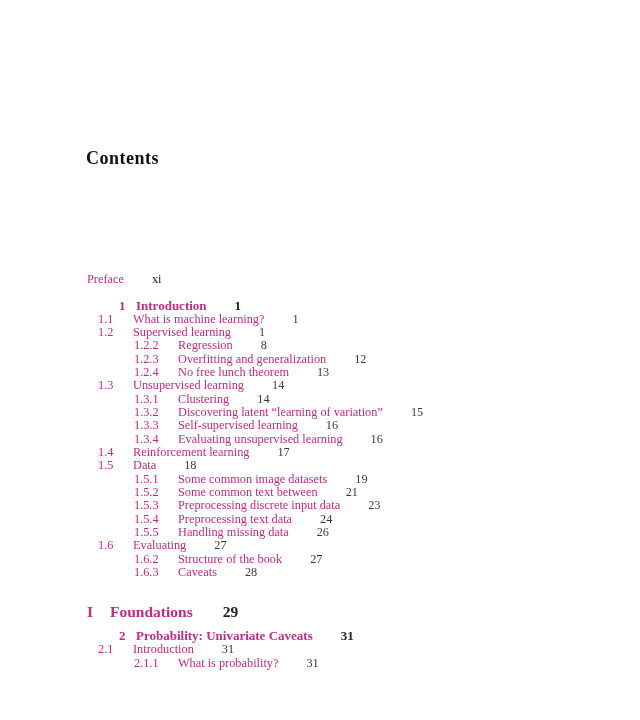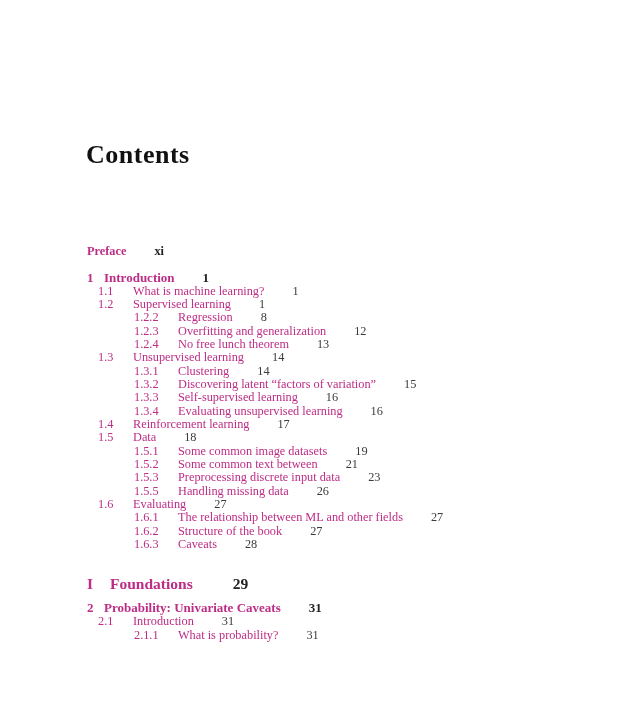--- a/index.html
+++ b/index.html
@@ -11,52 +11,53 @@
   * { margin:0; padding:0; box-sizing:border-box; }
   html,body { width:640px; height:720px; }
   body {
     background:#ffffff;
     font-family:"Liberation Serif","DejaVu Serif",serif;
     overflow:hidden;
     position:relative;
   }
   .doc-page { position:absolute; inset:0; background:#fff; }
   .doc-heading {
-    position:absolute; left:86px; top:140px;
-    font-size:26px; font-weight:bold; color:var(--heading);
+    position:absolute; left:86px; top:148px;
+    font-size:18px; font-weight:bold; color:var(--heading);
     letter-spacing:0.5px;
   }
   .toc {
     position:absolute; left:87px; top:245px; width:520px;
   }
   .entry {
     white-space:nowrap;
     font-size:12.3px; height:13.33px; line-height:13.33px;
     color:var(--link);
   }
   .entry .num { display:inline-block; color:var(--link); }
   .entry .title { color:var(--link); }
   .entry .pagenum { margin-left:28px; color:var(--pagenum); }
 
-  .entry.preface { font-weight:bold; }
+  .entry.preface { font-weight:normal;margin-top:28px; }
   .entry.preface .pagenum { color:var(--pagenum-strong); }
 
   .entry.chapter {
     font-weight:bold; font-size:13px; height:15px; line-height:15px;
     margin-top:11.5px;
+    margin-left:32px;
   }
   .entry.chapter .num { width:17px; }
   .entry.chapter .pagenum { color:var(--pagenum-strong); }
 
   .entry.part {
     font-weight:bold; font-size:15.5px; height:18px; line-height:18px;
     margin-top:24px;
   }
   .entry.part .num { width:23px; }
-  .entry.part .pagenum { color:var(--pagenum-strong); margin-left:40px; }
+  .entry.part .pagenum { color:var(--pagenum-strong); margin-left:30px; }
   .entry.part + .entry.chapter { margin-top:7px; }
 
   .entry.section { padding-left:11px; }
   .entry.section .num { width:35px; }
 
   .entry.subsection { padding-left:47px; }
   .entry.subsection .num { width:44px; }
 </style>
 </head>
 <body>
@@ -66,31 +67,31 @@
   <div class="toc" id="toc">
       <div class="entry preface"><span class="title">Preface</span><span class="pagenum">xi</span></div>
       <div class="entry chapter"><span class="num">1</span><span class="title">Introduction</span><span class="pagenum">1</span></div>
       <div class="entry section"><span class="num">1.1</span><span class="title">What is machine learning?</span><span class="pagenum">1</span></div>
       <div class="entry section"><span class="num">1.2</span><span class="title">Supervised learning</span><span class="pagenum">1</span></div>
       <div class="entry subsection"><span class="num">1.2.2</span><span class="title">Regression</span><span class="pagenum">8</span></div>
       <div class="entry subsection"><span class="num">1.2.3</span><span class="title">Overfitting and generalization</span><span class="pagenum">12</span></div>
       <div class="entry subsection"><span class="num">1.2.4</span><span class="title">No free lunch theorem</span><span class="pagenum">13</span></div>
       <div class="entry section"><span class="num">1.3</span><span class="title">Unsupervised learning</span><span class="pagenum">14</span></div>
       <div class="entry subsection"><span class="num">1.3.1</span><span class="title">Clustering</span><span class="pagenum">14</span></div>
-      <div class="entry subsection"><span class="num">1.3.2</span><span class="title">Discovering latent “factors of variation”</span><span class="pagenum">15</span></div>
+      <div class="entry subsection"><span class="num">1.3.2</span><span class="title">Discovering latent “learning of variation”</span><span class="pagenum">15</span></div>
       <div class="entry subsection"><span class="num">1.3.3</span><span class="title">Self-supervised learning</span><span class="pagenum">16</span></div>
       <div class="entry subsection"><span class="num">1.3.4</span><span class="title">Evaluating unsupervised learning</span><span class="pagenum">16</span></div>
       <div class="entry section"><span class="num">1.4</span><span class="title">Reinforcement learning</span><span class="pagenum">17</span></div>
       <div class="entry section"><span class="num">1.5</span><span class="title">Data</span><span class="pagenum">18</span></div>
       <div class="entry subsection"><span class="num">1.5.1</span><span class="title">Some common image datasets</span><span class="pagenum">19</span></div>
       <div class="entry subsection"><span class="num">1.5.2</span><span class="title">Some common text between</span><span class="pagenum">21</span></div>
       <div class="entry subsection"><span class="num">1.5.3</span><span class="title">Preprocessing discrete input data</span><span class="pagenum">23</span></div>
+      <div class="entry subsection"><span class="num">1.5.4</span><span class="title">Preprocessing text data</span><span class="pagenum">24</span></div>
       <div class="entry subsection"><span class="num">1.5.5</span><span class="title">Handling missing data</span><span class="pagenum">26</span></div>
       <div class="entry section"><span class="num">1.6</span><span class="title">Evaluating</span><span class="pagenum">27</span></div>
-      <div class="entry subsection"><span class="num">1.6.1</span><span class="title">The relationship between ML and other fields</span><span class="pagenum">27</span></div>
       <div class="entry subsection"><span class="num">1.6.2</span><span class="title">Structure of the book</span><span class="pagenum">27</span></div>
       <div class="entry subsection"><span class="num">1.6.3</span><span class="title">Caveats</span><span class="pagenum">28</span></div>
       <div class="entry part"><span class="num">I</span><span class="title">Foundations</span><span class="pagenum">29</span></div>
       <div class="entry chapter"><span class="num">2</span><span class="title">Probability: Univariate Caveats</span><span class="pagenum">31</span></div>
       <div class="entry section"><span class="num">2.1</span><span class="title">Introduction</span><span class="pagenum">31</span></div>
       <div class="entry subsection"><span class="num">2.1.1</span><span class="title">What is probability?</span><span class="pagenum">31</span></div>
     </div>
 </div>
 
 </body></html>

